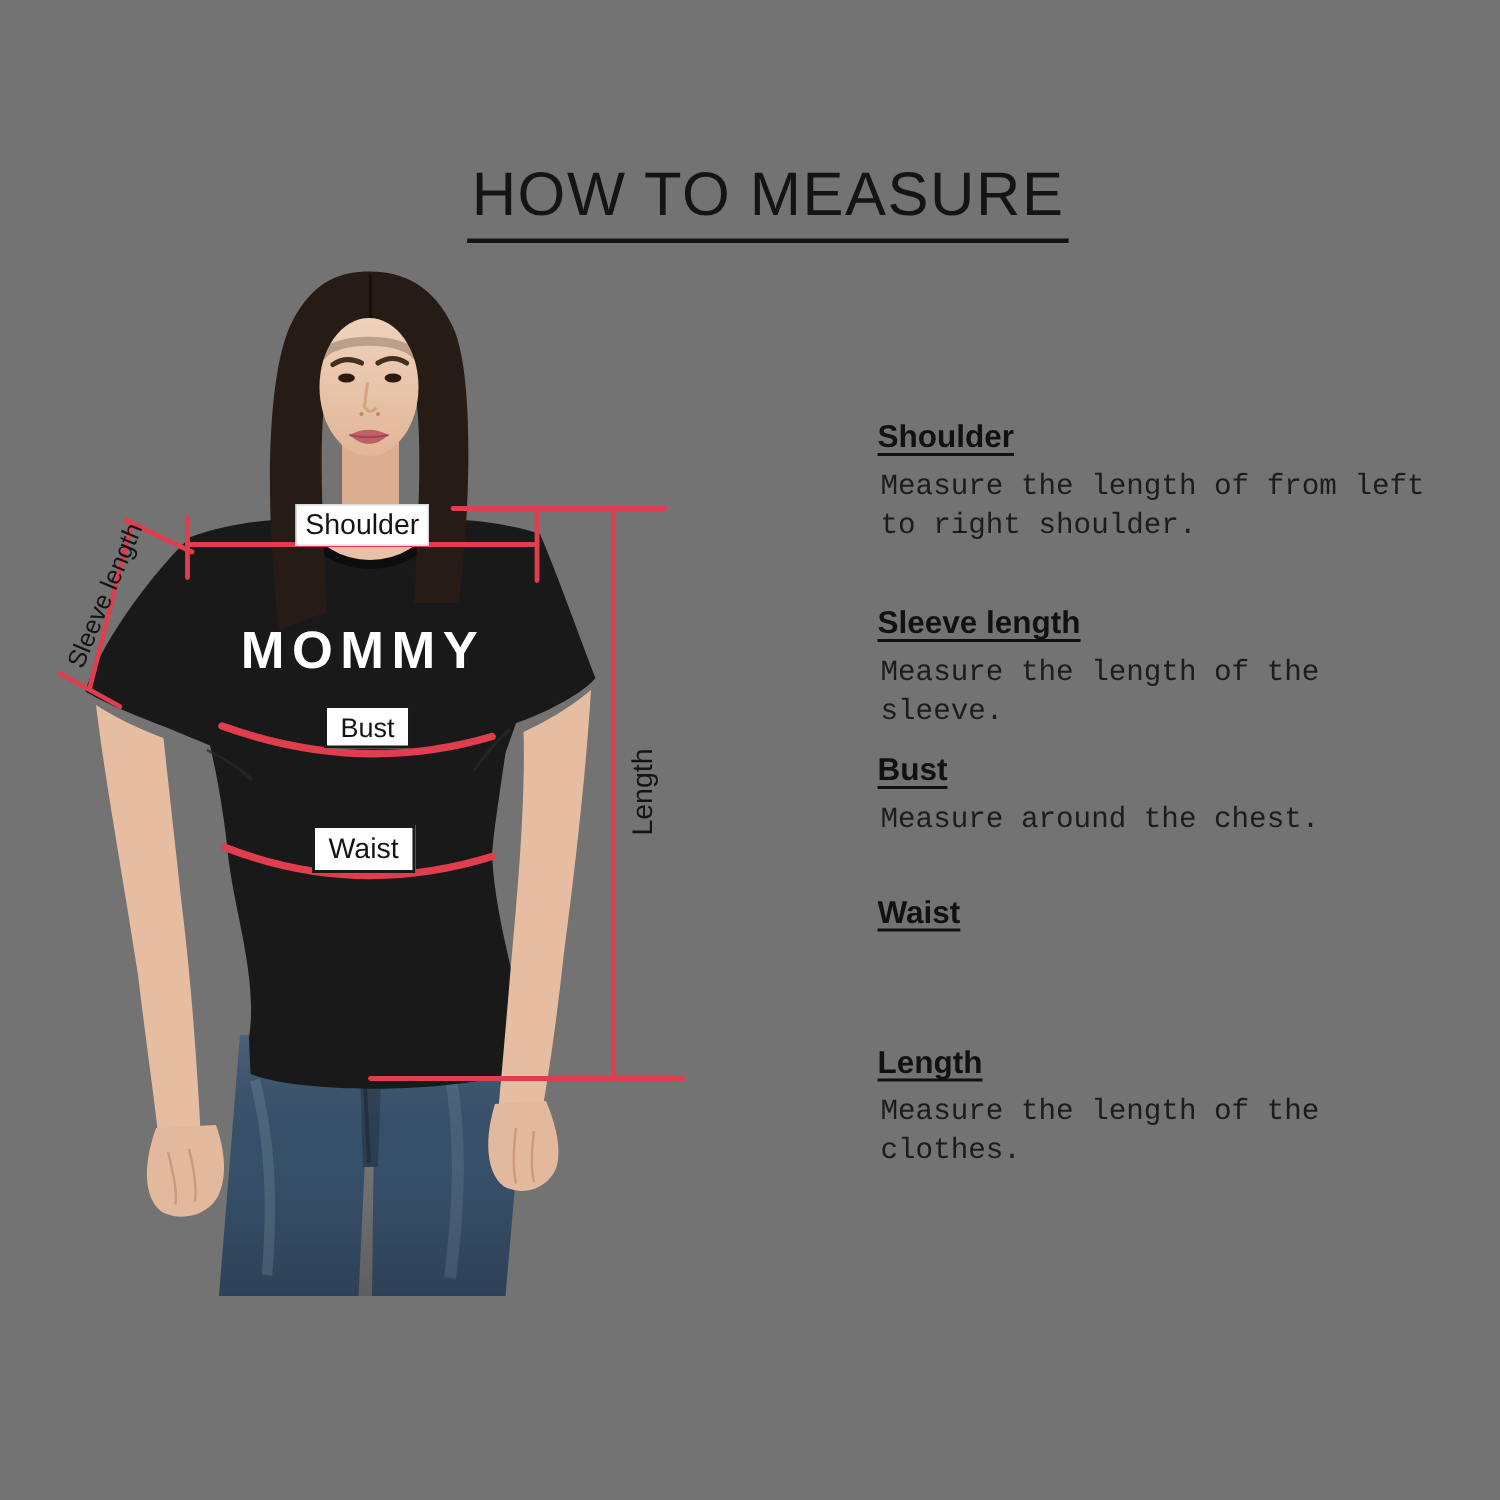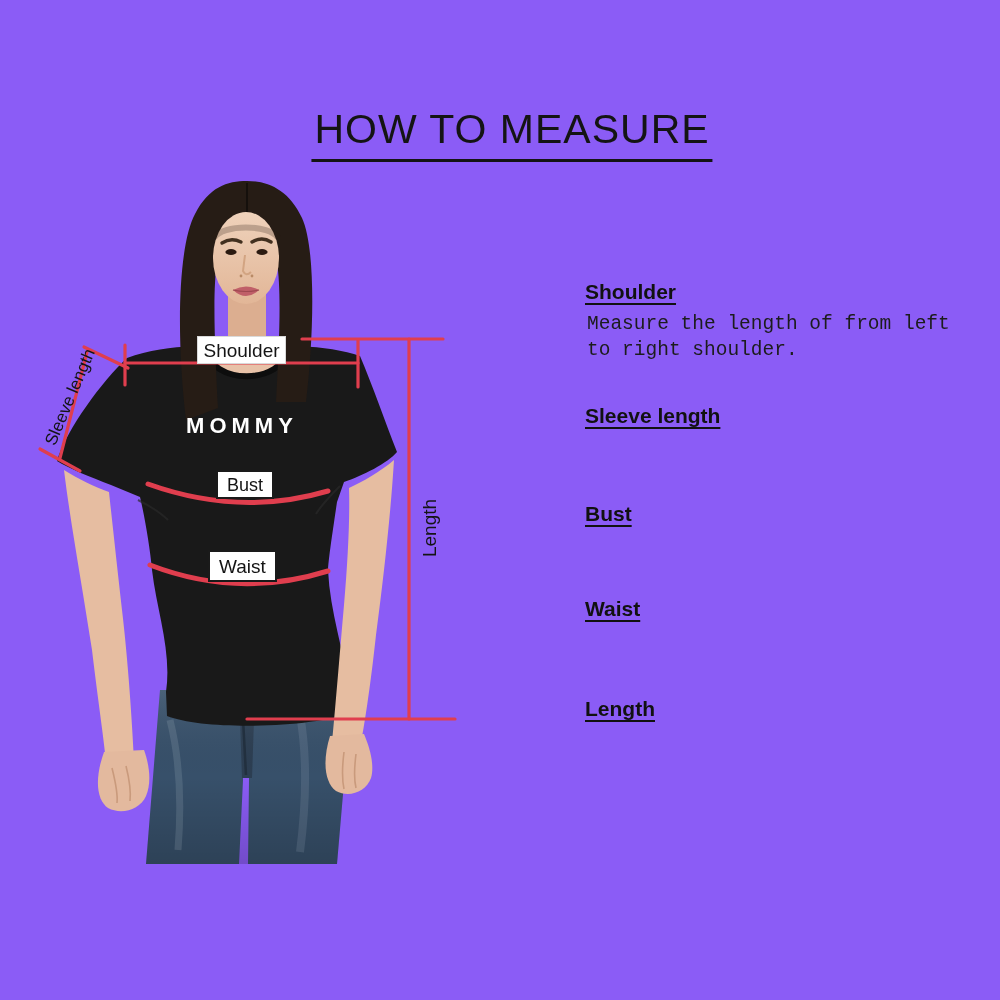--- a/index.html
+++ b/index.html
@@ -1,17 +1,17 @@
 <!DOCTYPE html>
 <html><head>
 <meta charset="utf-8">
 <style>
   html,body{margin:0;padding:0;background:#ffffff;}
   #canvas{
-    position:relative;width:1000px;height:1000px;background:#8b5cf6;overflow:hidden;
+    position:relative;width:1000px;height:1000px;background:#737373;overflow:hidden;
     font-family:"Liberation Sans", sans-serif;color:#111;
   }
   
   .page-title{
     position:absolute;top:106px;left:50%;transform:translateX(-47%);
     font-size:41px;font-weight:400;letter-spacing:1px;color:#141414;
     border-bottom:3px solid #141414;padding:0 3px 6px 3px;white-space:nowrap;
   }
   
   #figure-svg{position:absolute;left:0;top:0;width:1000px;height:1000px;}
@@ -23,21 +23,21 @@
   .tag-shoulder{left:197px;top:336px;width:87px;height:26px;font-size:19px;border:1px solid #d9d9d9;}
   .tag-bust{left:216px;top:470px;height:25px;padding:0 9px;font-size:18px;border:2px solid #1a1a1a;}
   .tag-waist{left:208px;top:550px;height:28px;padding:0 9px;font-size:19px;border:2px solid #1a1a1a;}
   .rot-label{
     position:absolute;white-space:nowrap;color:#141414;background:transparent;line-height:1;
   }
   .rot-sleeve{left:70px;top:397px;font-size:17px;transform:translate(-50%,-50%) rotate(-67deg);}
   .rot-length{left:429px;top:528px;font-size:19px;transform:translate(-50%,-50%) rotate(-90deg);}
   .shirt-word{
     position:absolute;left:158px;top:413px;width:168px;text-align:center;
-    font-size:22px;font-weight:bold;letter-spacing:5px;color:#ffffff;line-height:1.2;
+    font-size:35px;font-weight:bold;letter-spacing:5px;color:#ffffff;line-height:1.2;
     text-shadow:0 1px 0 rgba(0,0,0,.25);
   }
   
   .info-col{position:absolute;left:585px;width:372px;}
   .info-section{position:absolute;left:0;width:372px;}
   .sec-0{top:280px;} .sec-1{top:404px;} .sec-2{top:502px;} .sec-3{top:597px;} .sec-4{top:697px;}
   .info-heading{
     margin:0;font-size:21px;font-weight:bold;color:#111;display:inline-block;
     text-decoration:underline;text-underline-offset:4px;text-decoration-thickness:2px;
   }
@@ -172,28 +172,31 @@
 
   <div class="info-col">
 
     <div class="info-section sec-0">
       <h3 class="info-heading">Shoulder</h3>
       <p class="info-text">Measure the length of from left to right shoulder.</p>
     </div>
 
     <div class="info-section sec-1">
       <h3 class="info-heading">Sleeve length</h3>
+      <p class="info-text">Measure the length of the sleeve.</p>
     </div>
 
     <div class="info-section sec-2">
       <h3 class="info-heading">Bust</h3>
+      <p class="info-text">Measure around the chest.</p>
     </div>
 
     <div class="info-section sec-3">
       <h3 class="info-heading">Waist</h3>
     </div>
 
     <div class="info-section sec-4">
       <h3 class="info-heading">Length</h3>
+      <p class="info-text">Measure the length of the clothes.</p>
     </div>
 
   </div>
 </div>
 
 </body></html>

